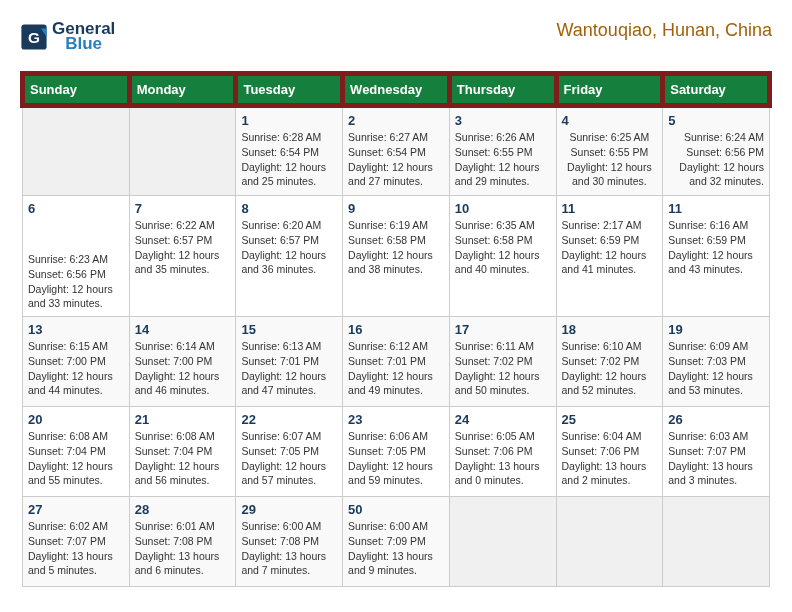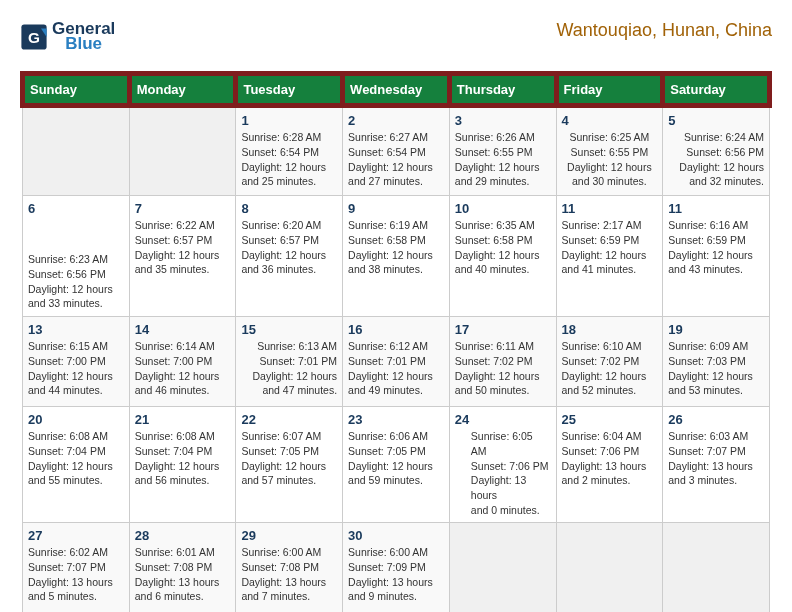--- a/index.html
+++ b/index.html
@@ -214,21 +214,21 @@
         </td>
         <td>
           <span class="day-num">14</span>
           <div class="cell-text" style="white-space: pre-line;">Sunrise: 6:14 AM
 Sunset: 7:00 PM
 Daylight: 12 hours
 and 46 minutes.</div>
         </td>
         <td>
           <span class="day-num">15</span>
-          <div class="cell-text" style="white-space: pre-line; text-align: right;">Sunrise: 6:13 AM
+          <div class="cell-text" style="white-space: pre-line;">Sunrise: 6:13 AM
 Sunset: 7:01 PM
 Daylight: 12 hours
 and 47 minutes.</div>
         </td>
         <td>
           <span class="day-num">16</span>
           <div class="cell-text" style="white-space: pre-line;">Sunrise: 6:12 AM
 Sunset: 7:01 PM
 Daylight: 12 hours
 and 49 minutes.</div>
@@ -279,21 +279,21 @@
         </td>
         <td>
           <span class="day-num">23</span>
           <div class="cell-text" style="white-space: pre-line;">Sunrise: 6:06 AM
 Sunset: 7:05 PM
 Daylight: 12 hours
 and 59 minutes.</div>
         </td>
         <td>
           <span class="day-num">24</span>
-          <div class="cell-text" style="white-space: pre-line; margin-left: 16px;">Sunrise: 6:05 AM
+          <div class="cell-text" style="white-space: pre-line;">Sunrise: 6:05 AM
 Sunset: 7:06 PM
 Daylight: 13 hours
 and 0 minutes.</div>
         </td>
         <td>
           <span class="day-num">25</span>
           <div class="cell-text" style="white-space: pre-line;">Sunrise: 6:04 AM
 Sunset: 7:06 PM
 Daylight: 13 hours
 and 2 minutes.</div>
@@ -322,21 +322,21 @@
 and 6 minutes.</div>
         </td>
         <td>
           <span class="day-num">29</span>
           <div class="cell-text" style="white-space: pre-line;">Sunrise: 6:00 AM
 Sunset: 7:08 PM
 Daylight: 13 hours
 and 7 minutes.</div>
         </td>
         <td>
-          <span class="day-num">30</span>
+          <span class="day-num">50</span>
           <div class="cell-text" style="white-space: pre-line;">Sunrise: 6:00 AM
 Sunset: 7:09 PM
 Daylight: 13 hours
 and 9 minutes.</div>
         </td>
         <td class="empty"></td>
         <td class="empty"></td>
         <td class="empty"></td>
       </tr>
     </tbody>

